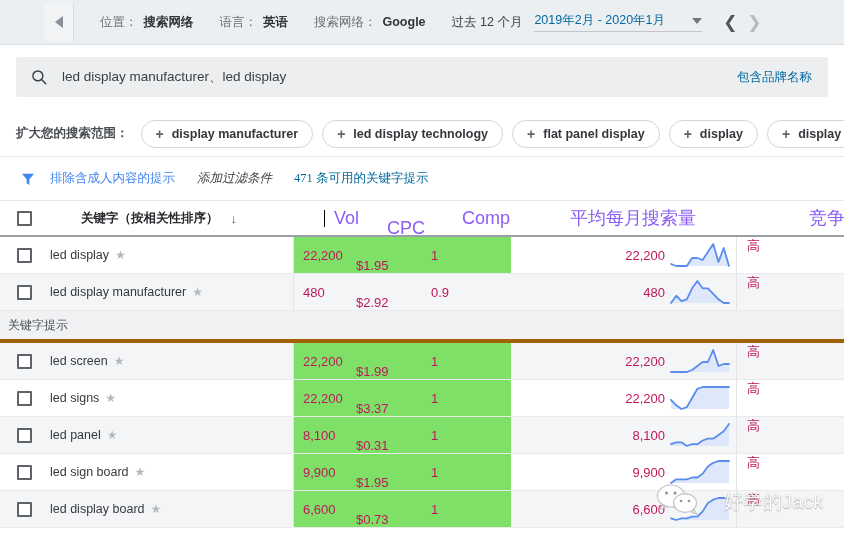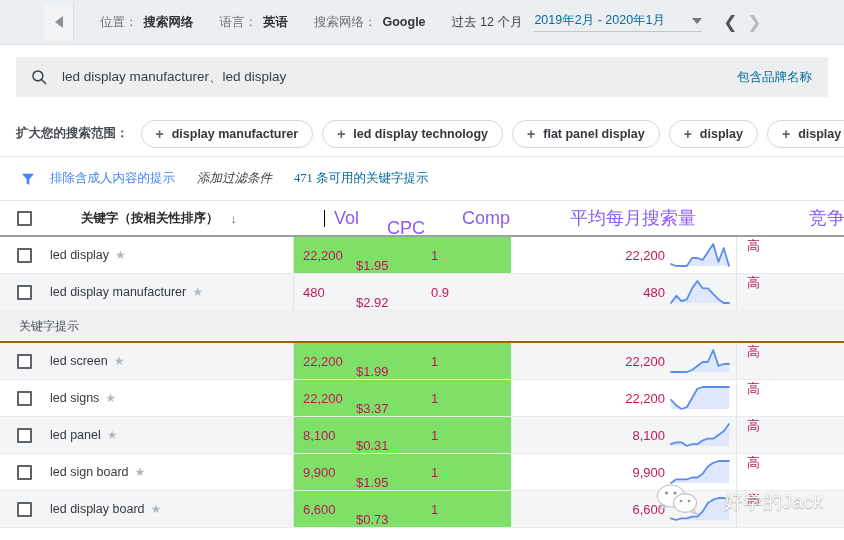--- a/index.html
+++ b/index.html
@@ -136,22 +136,22 @@
     display: flex; align-items: stretch;
     height: 37px;
     border-bottom: 1px solid #e8eaec;
     position: relative;
   }
   .trow.alt { background: #f4f5f6; }
   .section-row {
     height: 32px;
     background: #f0f1f2;
     display: flex; align-items: center;
-    padding-left: 19px;
-    border-bottom: 2px solid #a16207;
+    padding-left: 8px;
+    border-bottom: 4px solid #a16207;
     font-size: 12px;
     color: #4b4f54;
   }
 
   
   .c-check { width: 48px; flex: none; display: flex; align-items: center; justify-content: center; }
   .c-kw    { width: 246px; flex: none; display: flex; align-items: center; border-right: 1px solid #e2e4e6; padding-left: 2px; }
   .c-vol   { width: 62px; flex: none; display: flex; align-items: center; padding-left: 9px; }
   .c-cpc   { width: 75px; flex: none; display: flex; align-items: center; margin-top: 21px; }
   .c-comp  { width: 78px; flex: none; display: flex; align-items: center; }

